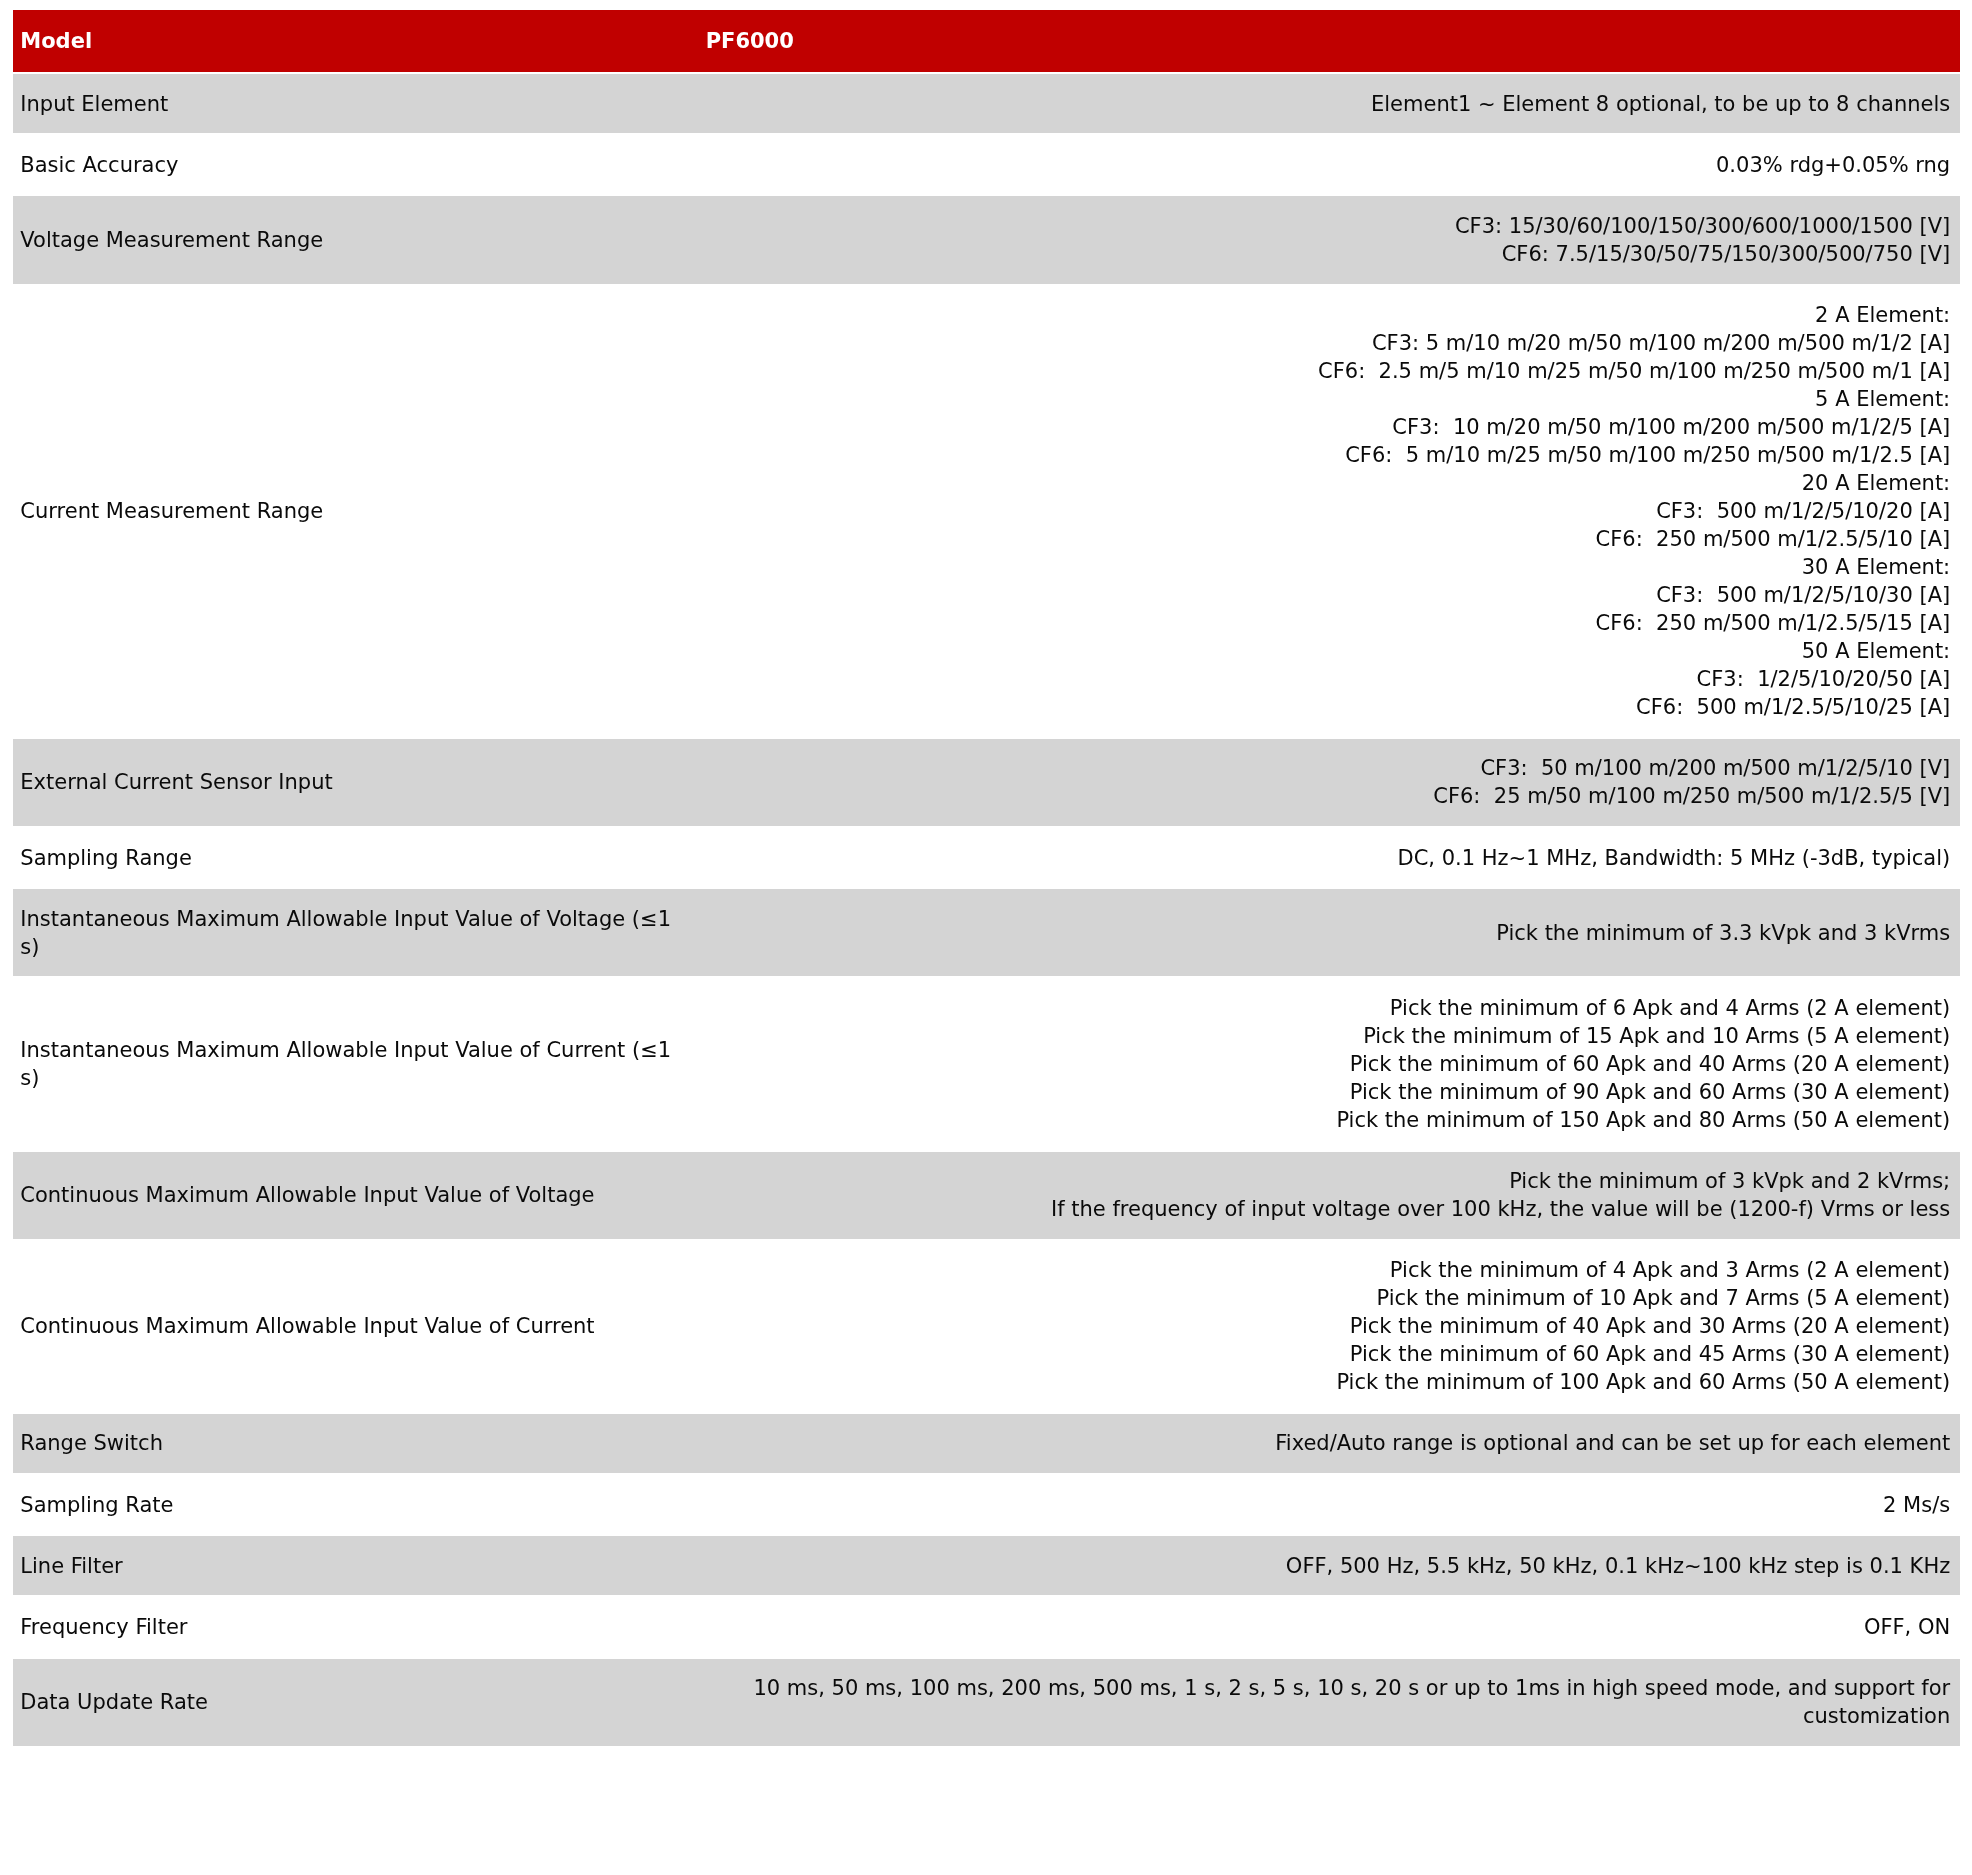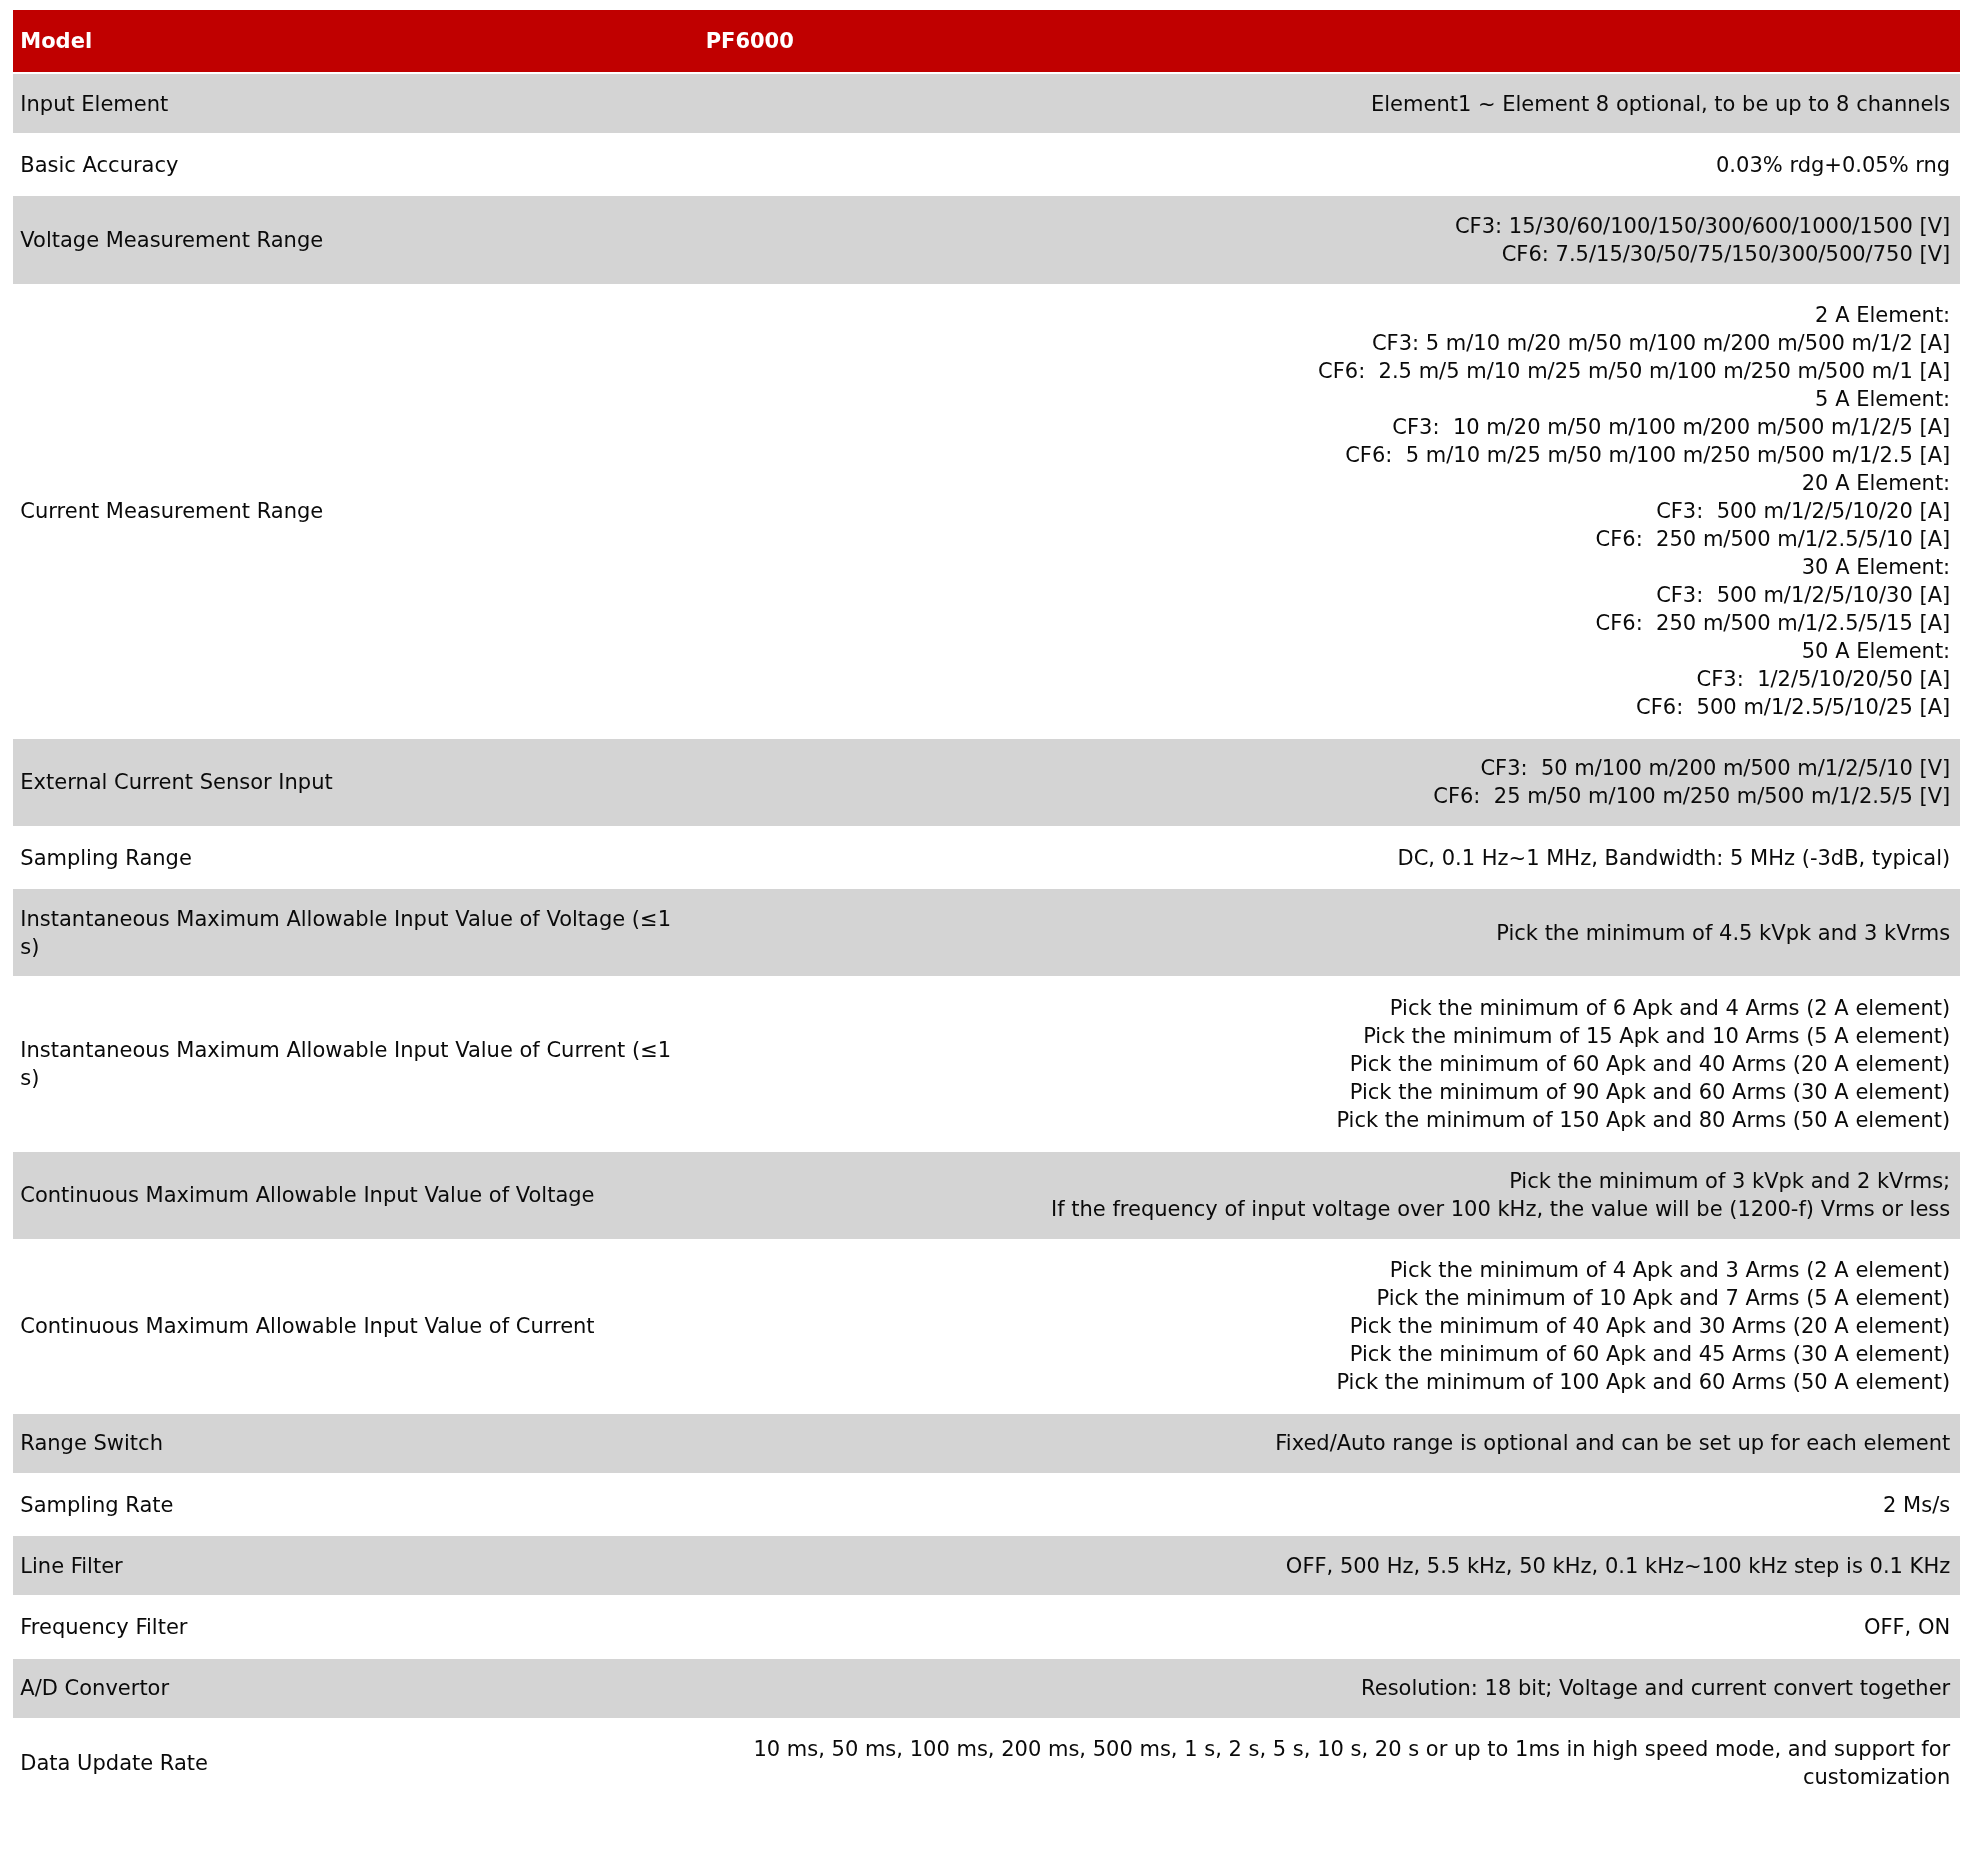--- a/index.html
+++ b/index.html
@@ -96,21 +96,21 @@
       <td class="label">External Current Sensor Input</td>
       <td class="value">CF3:  50 m/100 m/200 m/500 m/1/2/5/10 [V]
 CF6:  25 m/50 m/100 m/250 m/500 m/1/2.5/5 [V]</td>
     </tr>
     <tr>
       <td class="label">Sampling Range</td>
       <td class="value">DC, 0.1 Hz~1 MHz, Bandwidth: 5 MHz (-3dB, typical)</td>
     </tr>
     <tr>
       <td class="label">Instantaneous Maximum Allowable Input Value of Voltage (≤1 s)</td>
-      <td class="value">Pick the minimum of 4.5 kVpk and 3 kVrms</td>
+      <td class="value">Pick the minimum of 3.3 kVpk and 3 kVrms</td>
     </tr>
     <tr>
       <td class="label">Instantaneous Maximum Allowable Input Value of Current (≤1 s)</td>
       <td class="value">Pick the minimum of 6 Apk and 4 Arms (2 A element)
 Pick the minimum of 15 Apk and 10 Arms (5 A element)
 Pick the minimum of 60 Apk and 40 Arms (20 A element)
 Pick the minimum of 90 Apk and 60 Arms (30 A element)
 Pick the minimum of 150 Apk and 80 Arms (50 A element)</td>
     </tr>
     <tr>
@@ -136,22 +136,18 @@
     </tr>
     <tr>
       <td class="label">Line Filter</td>
       <td class="value">OFF, 500 Hz, 5.5 kHz, 50 kHz, 0.1 kHz~100 kHz step is 0.1 KHz</td>
     </tr>
     <tr>
       <td class="label">Frequency Filter</td>
       <td class="value">OFF, ON</td>
     </tr>
     <tr>
-      <td class="label">A/D Convertor</td>
-      <td class="value">Resolution: 18 bit; Voltage and current convert together</td>
-    </tr>
-    <tr>
       <td class="label">Data Update Rate</td>
       <td class="value">10 ms, 50 ms, 100 ms, 200 ms, 500 ms, 1 s, 2 s, 5 s, 10 s, 20 s or up to 1ms in high speed mode, and support for customization</td>
     </tr>
   </tbody>
 </table>
 
 
 </body></html>

